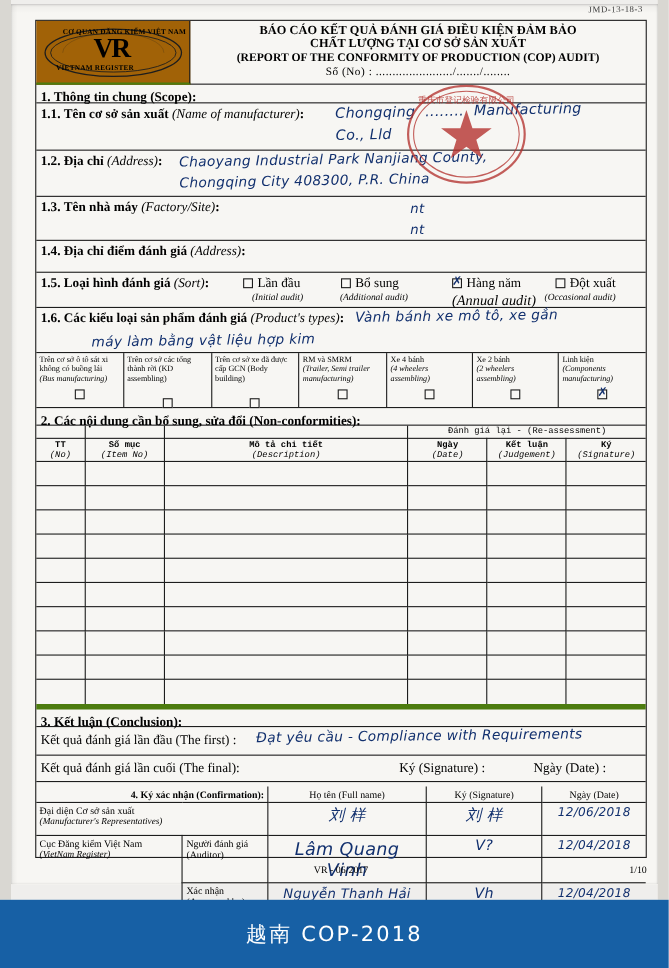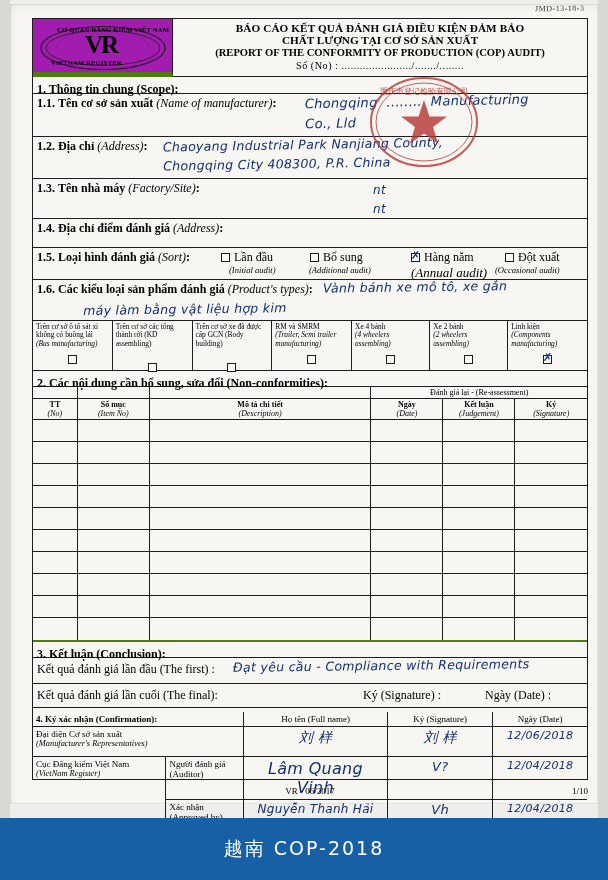--- a/index.html
+++ b/index.html
@@ -50,22 +50,22 @@
 
   
   .hdr { padding: 3px 4px 4px; text-align: center; }
   .hdr .l1 { font-size: 11.2px; font-weight: bold; letter-spacing:0.1px; }
   .hdr .l2 { font-size: 11.2px; font-weight: bold; }
   .hdr .l3 { font-size: 10.6px; font-weight: bold; margin-top:1px; }
   .hdr .l4 { font-size: 10.2px; margin-top: 2px; }
 
   .logobox {
     position:absolute; left:0; top:0; width:140px; height:58px;
-    border-right:1px solid #1d1d1d; border-bottom:5px solid #4d7c0f;
-    background:#a21caf;
+    border-right:1px solid #1d1d1d; border-bottom:2px solid #4d7c0f;
+    background:#a16207;
   }
   .logo-inner { position:relative; width:100%; height:100%; }
   .logo-ring {
     position:absolute; left:6px; top:6px; width:128px; height:46px;
   }
   .logo-text-top {
     position:absolute; left:24px; top:7px; font-size:6.6px; font-weight:bold;
     letter-spacing:0.2px;
   }
   .logo-text-bot {
@@ -313,21 +313,21 @@
             <div class="clsbox"><span class="sqbox on"></span></div>
           </div>
         </div>
       </div>
 
       <div class="row cellpad" style="height:16px;">
         <span class="line lbl">2.  Các nội dung cần bổ sung, sửa đổi (Non-conformities):</span>
       </div>
 
       <div class="row" style="height:0;border-bottom:none;"></div>
-      <div style="border-bottom:2px solid #4d7c0f;">
+      <div style="border-bottom:5px solid #4d7c0f;font-family:Liberation Mono, monospace;">
         <table class="nc">
           <colgroup>
             <col style="width:8%">
               <col style="width:13%">
               <col style="width:40%">
             <col style="width:13%">
               <col style="width:13%">
               <col style="width:13%">
           </colgroup>
           <tbody>
@@ -460,21 +460,21 @@
       <table class="cf">
         <colgroup>
           <col style="width:24%">
             <col style="width:14%">
             <col style="width:26%">
           <col style="width:19%">
             <col style="width:17%">
         </colgroup>
         <tbody>
             <tr>
-          <td colspan="2" style="border-left:none;border-top:none;">
+          <td colspan="2" style="border-left:none;border-top:none;text-align:right;">
             <span class="lbl">4.  Ký xác nhận (Confirmation):</span>
           </td>
           <td class="ctr" style="border-top:none;">Họ tên (Full name)</td>
           <td class="ctr" style="border-top:none;font-family:Liberation Serif, serif;">Ký (Signature)</td>
           <td class="ctr" style="border-top:none;border-right:none;">Ngày (Date)</td>
         </tr>
         <tr style="height:30px;">
           <td colspan="2" style="border-left:none;">
             <div>Đại diện Cơ sở sản xuất</div>
             <div class="it" style="font-size:8.4px;">(Manufacturer's Representatives)</div>

